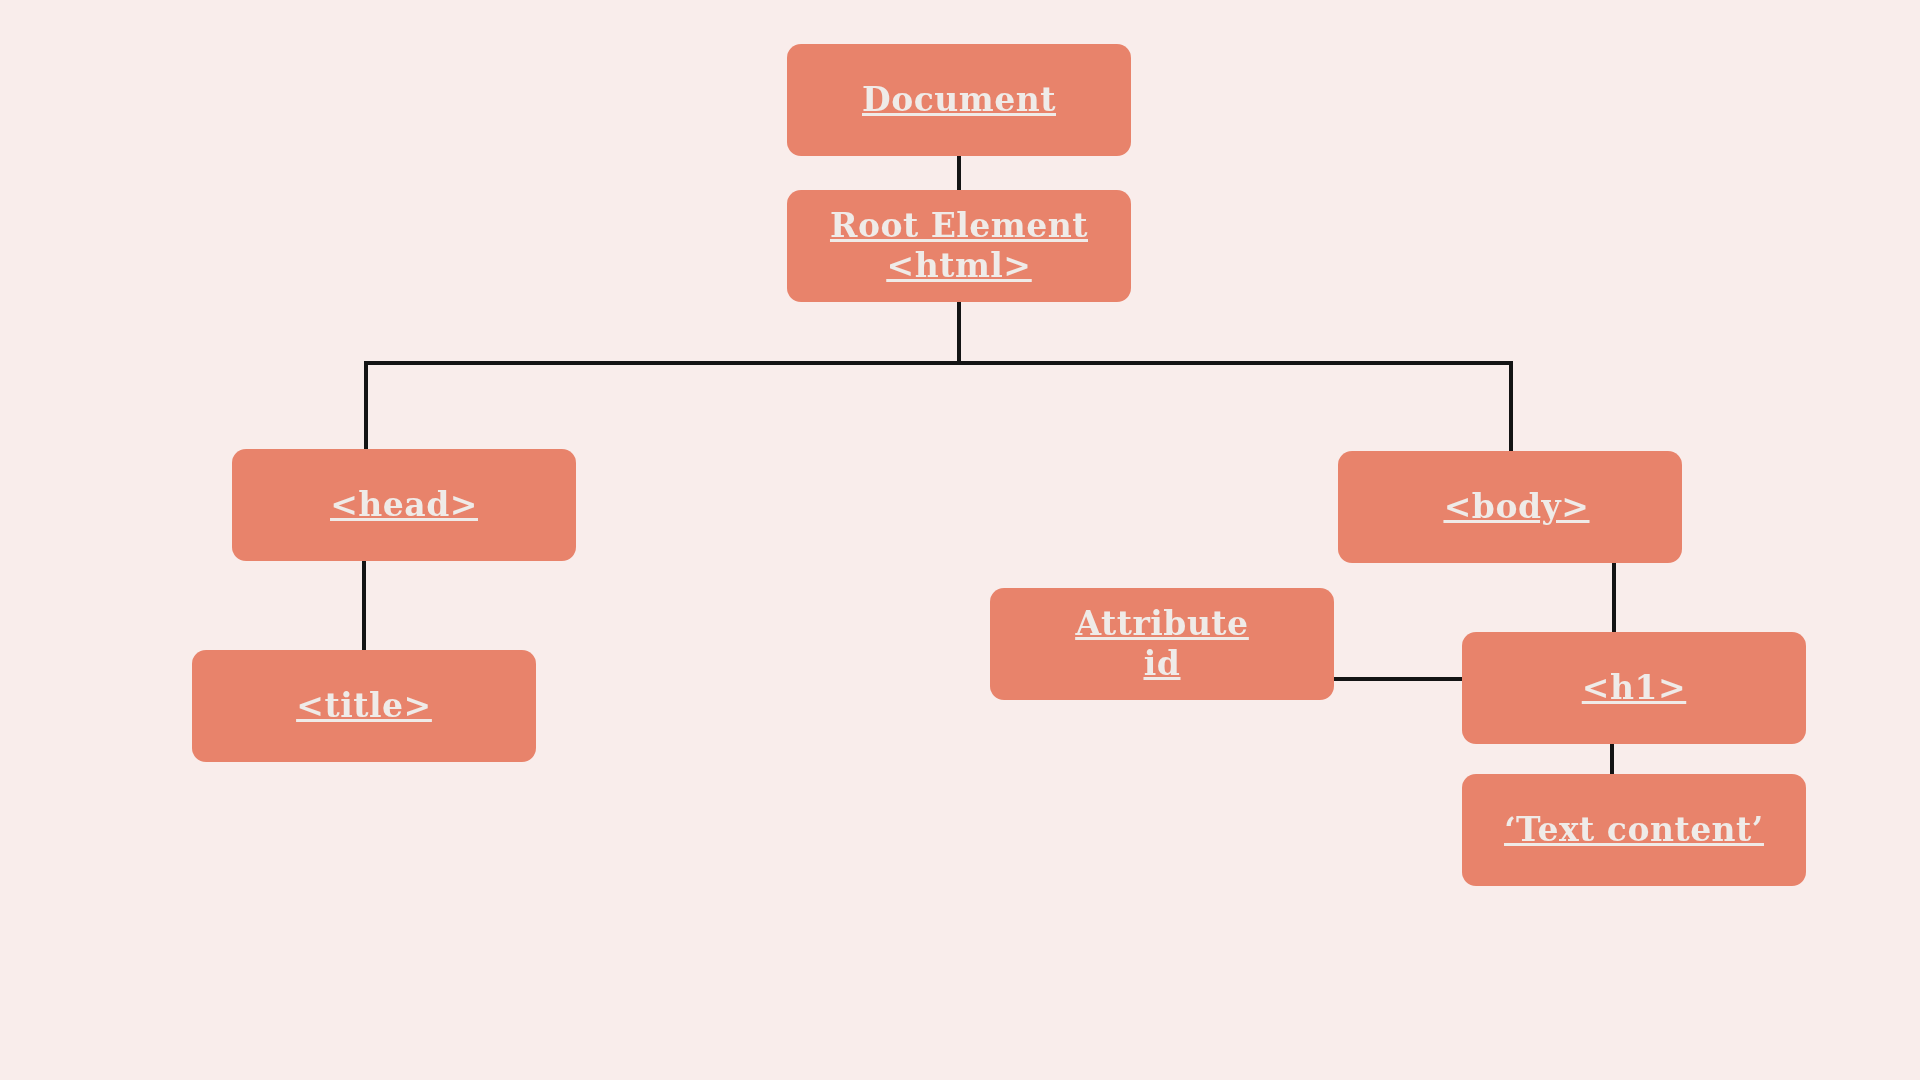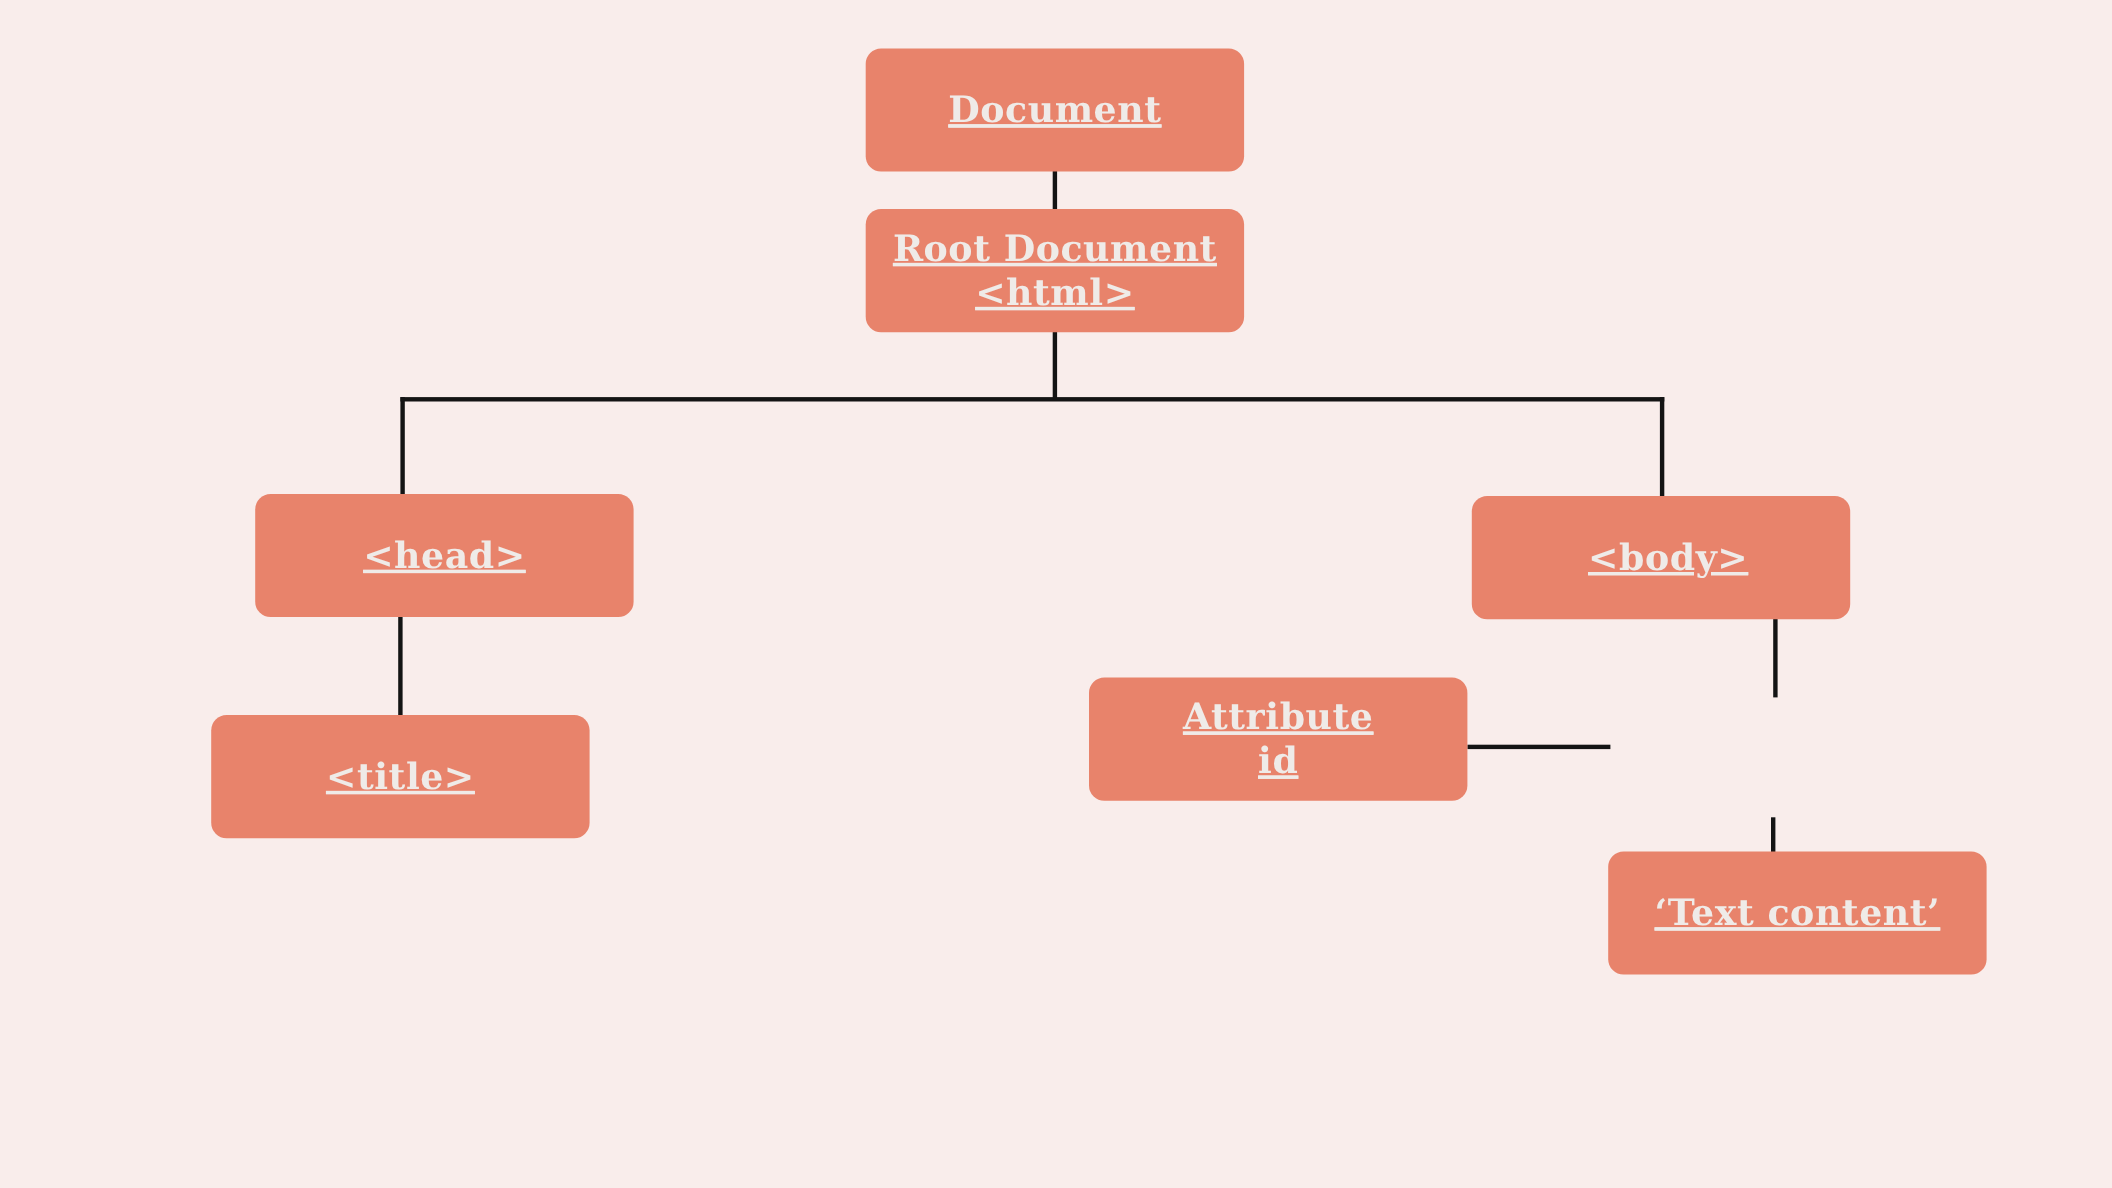--- a/index.html
+++ b/index.html
@@ -42,21 +42,21 @@
   .line {
     position: absolute;
     background: var(--connector);
   }
   
   #n-document  { left: 787px;  top: 44px;  }
   #n-root      { left: 787px;  top: 190px; }
   #n-head      { left: 194px;  top: 449px; margin-left: 38px; }
   #n-body      { left: 1338px; top: 451px; padding-left: 13px; }
   #n-title     { left: 192px;  top: 650px; }
-  #n-attribute { left: 990px;  top: 616px; border-radius: 14px; }
+  #n-attribute { left: 990px;  top: 588px; border-radius: 14px; }
   #n-h1        { left: 1462px; top: 632px; }
   #n-text      { left: 1462px; top: 774px; }
   
   #c-doc-root   { left: 957px;  top: 155px; width: 4px;    height: 36px; }
   #c-root-down  { left: 957px;  top: 300px; width: 4px;    height: 63px; }
   #c-horizontal { left: 364px;  top: 361px; width: 1149px; height: 4px;  }
   #c-left-down  { left: 364px;  top: 361px; width: 4px;    height: 90px; }
   #c-right-down { left: 1509px; top: 361px; width: 4px;    height: 92px; }
   #c-head-title { left: 362px;  top: 560px; width: 4px;    height: 92px; }
   #c-body-h1    { left: 1612px; top: 562px; width: 4px;    height: 72px; }
@@ -76,39 +76,42 @@
   <div class="line" id="c-head-title"></div>
   <div class="line" id="c-body-h1"></div>
   <div class="line" id="c-attr-h1"></div>
   <div class="line" id="c-h1-text"></div>
 
   <div class="node" id="n-document">
     <span>Document</span>
   </div>
 
   <div class="node" id="n-root">
-    <span>Root Document</span>
+    <span>Root Element</span>
     <span>&lt;html&gt;</span>
   </div>
 
   <div class="node" id="n-head">
     <span>&lt;head&gt;</span>
   </div>
 
   <div class="node" id="n-body">
     <span>&lt;body&gt;</span>
   </div>
 
   <div class="node" id="n-title">
     <span>&lt;title&gt;</span>
   </div>
 
   <div class="node" id="n-attribute">
     <span>Attribute</span>
     <span>id</span>
   </div>
 
+  <div class="node" id="n-h1">
+    <span>&lt;h1&gt;</span>
+  </div>
 
   <div class="node" id="n-text">
     <span>‘Text content’</span>
   </div>
 
 </div>
 
 </body></html>

